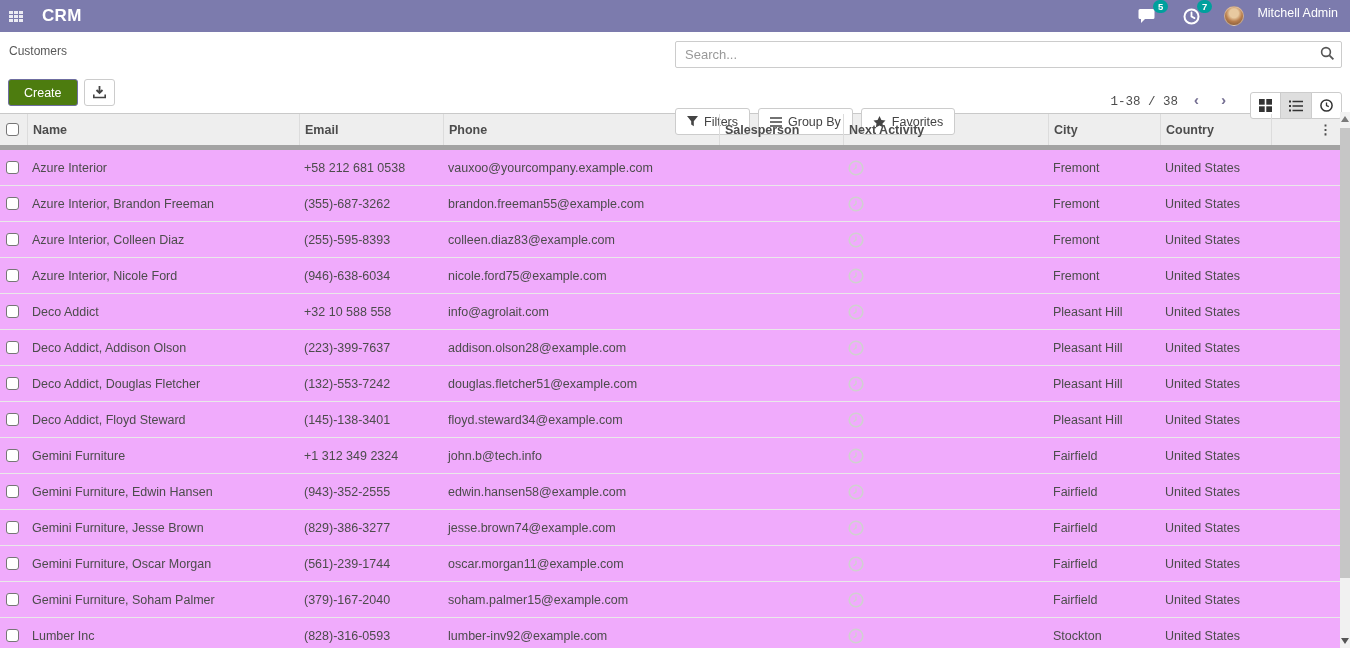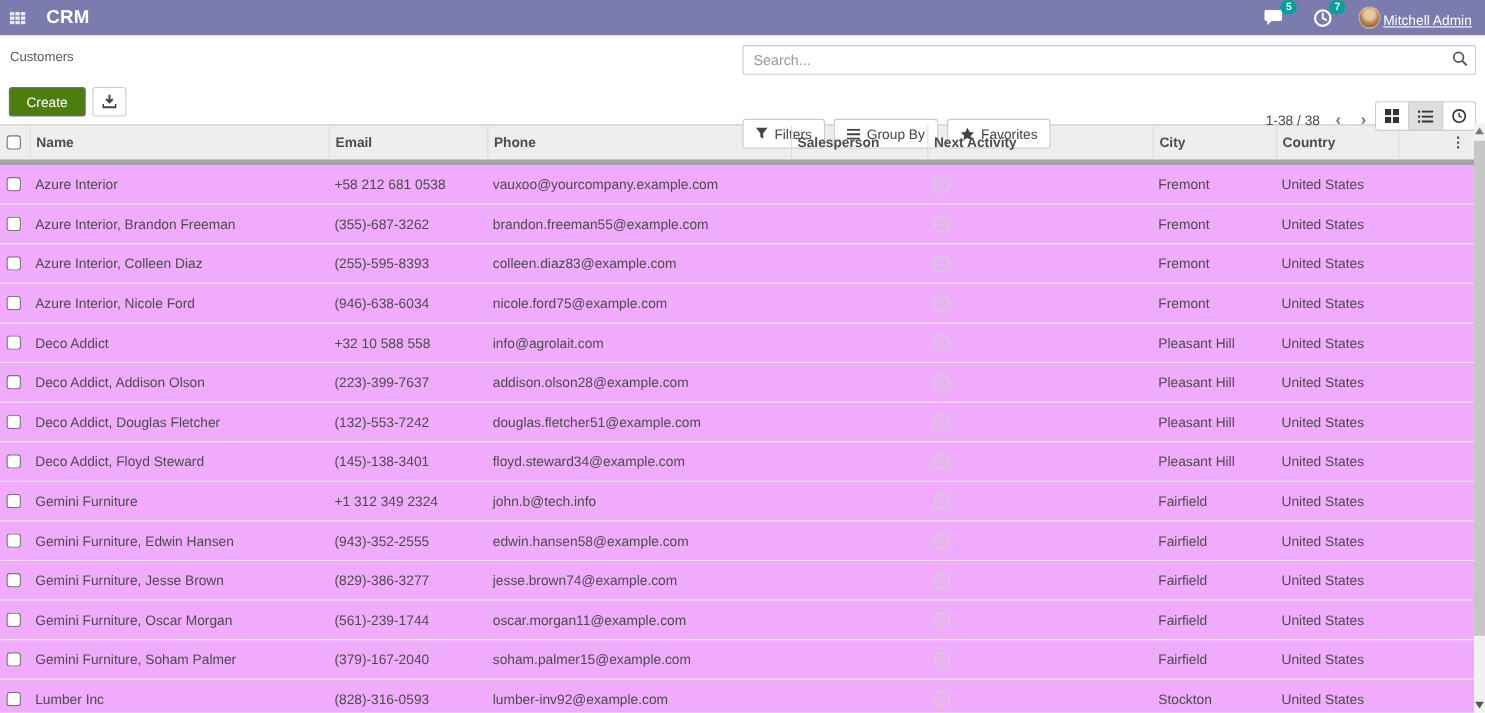--- a/index.html
+++ b/index.html
@@ -20,21 +20,21 @@
   .apps-grid span { background:rgba(255,255,255,.85); }
   .brand { font-size:17px; font-weight:bold; margin:0 14px; letter-spacing:.3px; }
   .nav-menus { display:flex; margin-left:40px; height:100%; }
   .nav-item { padding:0 13px; display:flex; align-items:center; cursor:pointer; font-size:12.5px; }
   .systray { margin-left:auto; display:flex; align-items:center; gap:22px; }
   .tray-icon { position:relative; width:22px; height:20px; display:flex; align-items:center; justify-content:center; cursor:pointer; }
   .badge {
     position:absolute; top:-6px; right:-10px; background:#00a09d; color:#fff;
     font-size:9.5px; line-height:11px; padding:1px 5px; border-radius:9px; font-weight:bold;
   }
-  .user-zone { display:flex; align-items:flex-end; gap:2px; cursor:pointer; padding-right:4px;text-decoration:underline; }
+  .user-zone { display:flex; align-items:flex-start; gap:13px; cursor:pointer; padding-right:4px; }
   .avatar {
     width:20px; height:20px; border-radius:50%;
     background:radial-gradient(circle at 50% 35%, #e8c9a0 0 30%, #b97f4e 55%, #6e4a2e 100%);
     border:1px solid rgba(255,255,255,.4);
   }
   .user-name { font-size:12.5px; }
 
   
   .control-panel { display:flex; height:81px; padding:9px 8px 0 8px; }
   .cp-left  { width:50%; padding-right:20px; }
@@ -53,21 +53,21 @@
   .searchbox { position:relative; height:27px; }
   .searchbox input {
     width:100%; height:27px; border:1px solid #ccc; border-radius:2px;
     padding:0 28px 0 9px; font-size:13px; font-family:inherit; color:#4c4c4c; outline:none;
   }
   .searchbox input::placeholder { color:#999; }
   .search-glass { position:absolute; right:7px; top:5px; cursor:pointer; }
 
   .cp-right-row { margin-top:8px; display:flex; align-items:center; justify-content:space-between; }
   .filter-group { display:flex; gap:8px;margin-top:32px; }
-  .right-cluster { display:flex; align-items:flex-end; gap:4px; }
+  .right-cluster { display:flex; align-items:flex-start; gap:18px;font-family:Liberation Mono, monospace; }
   .pager { display:flex; align-items:center; gap:10px; font-size:12.5px; color:#4c4c4c; }
   .pager-arrow { color:#756f92; font-size:15px; font-weight:bold; cursor:pointer; line-height:1; padding:2px 4px; }
   .switcher { display:flex; }
   .switcher .btn { border-radius:0; padding:0 8px; margin-left:-1px; }
   .switcher .btn:first-child { border-radius:3px 0 0 3px; margin-left:0; }
   .switcher .btn:last-child { border-radius:0 3px 3px 0; }
   .switcher .btn.active { background:#dedede; }
 
   
   .listview { width:1340px; }

